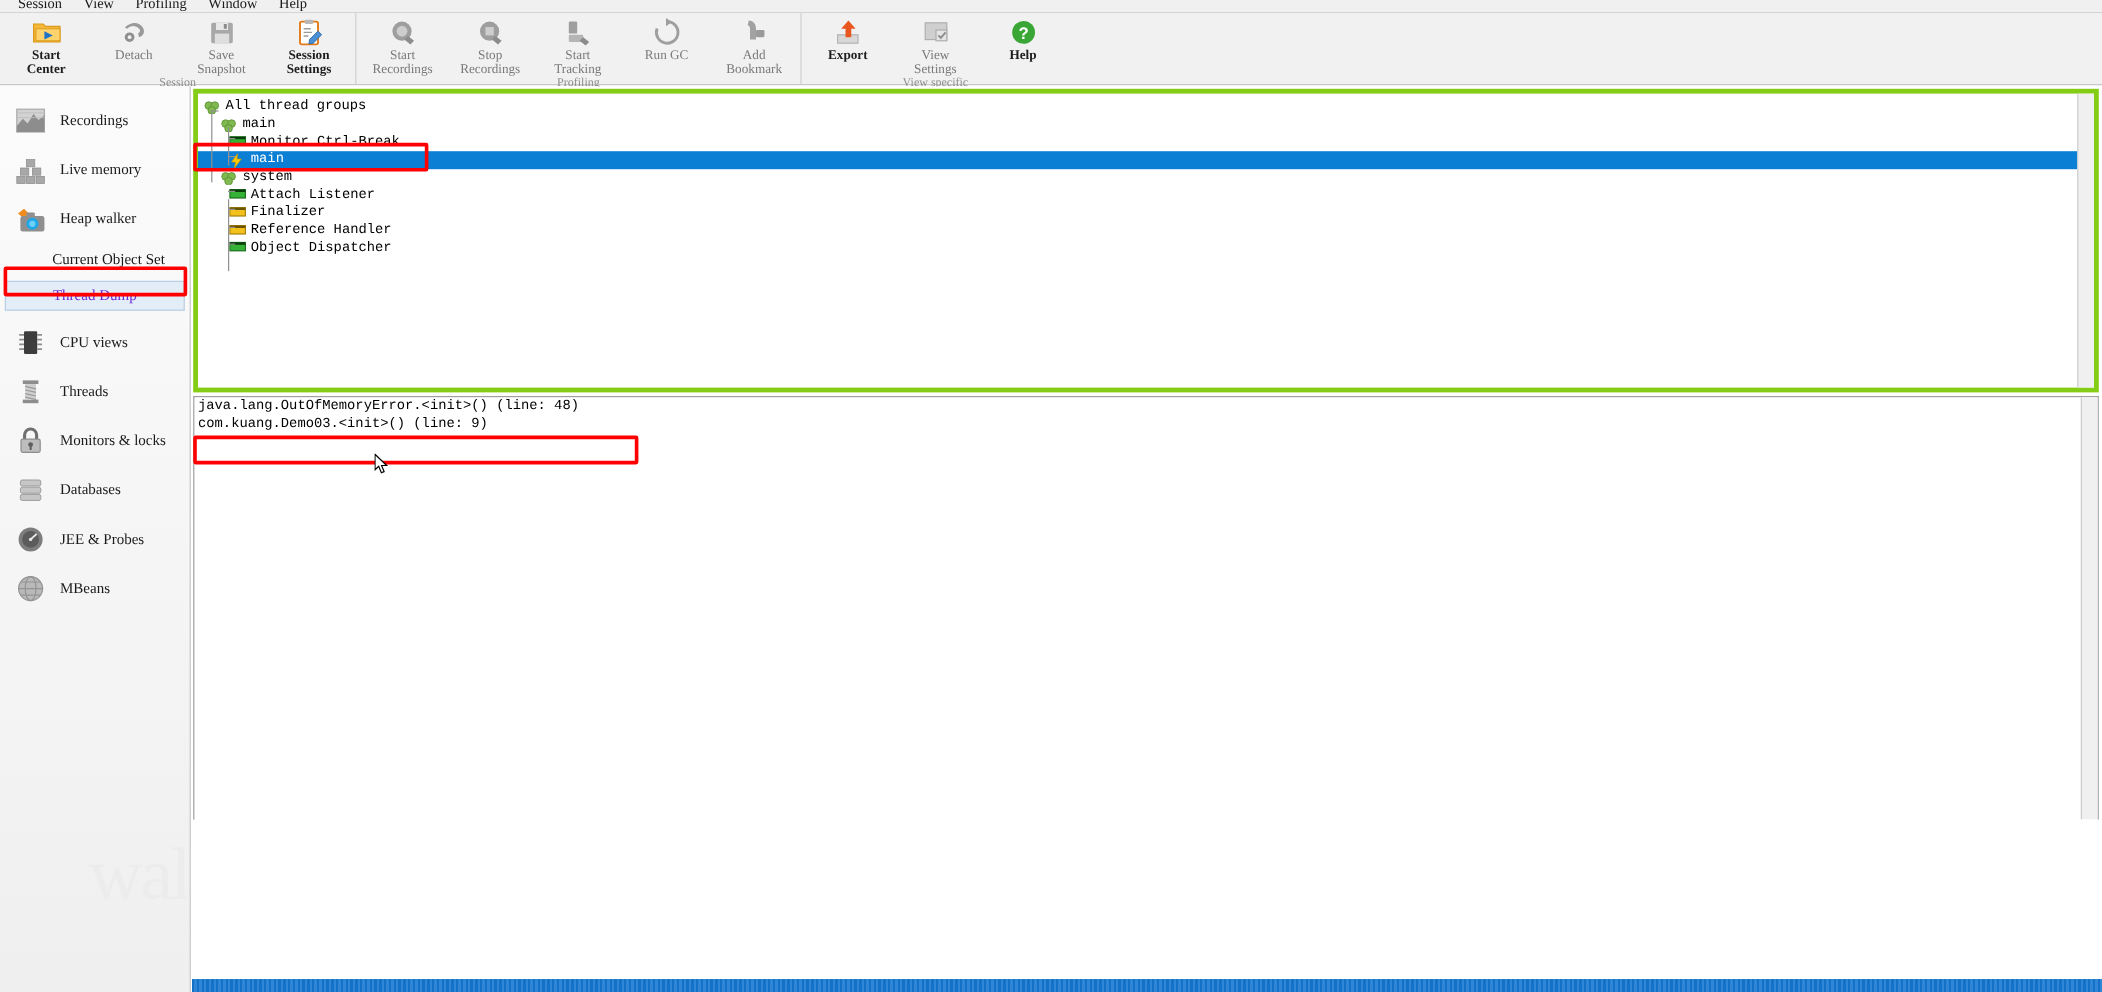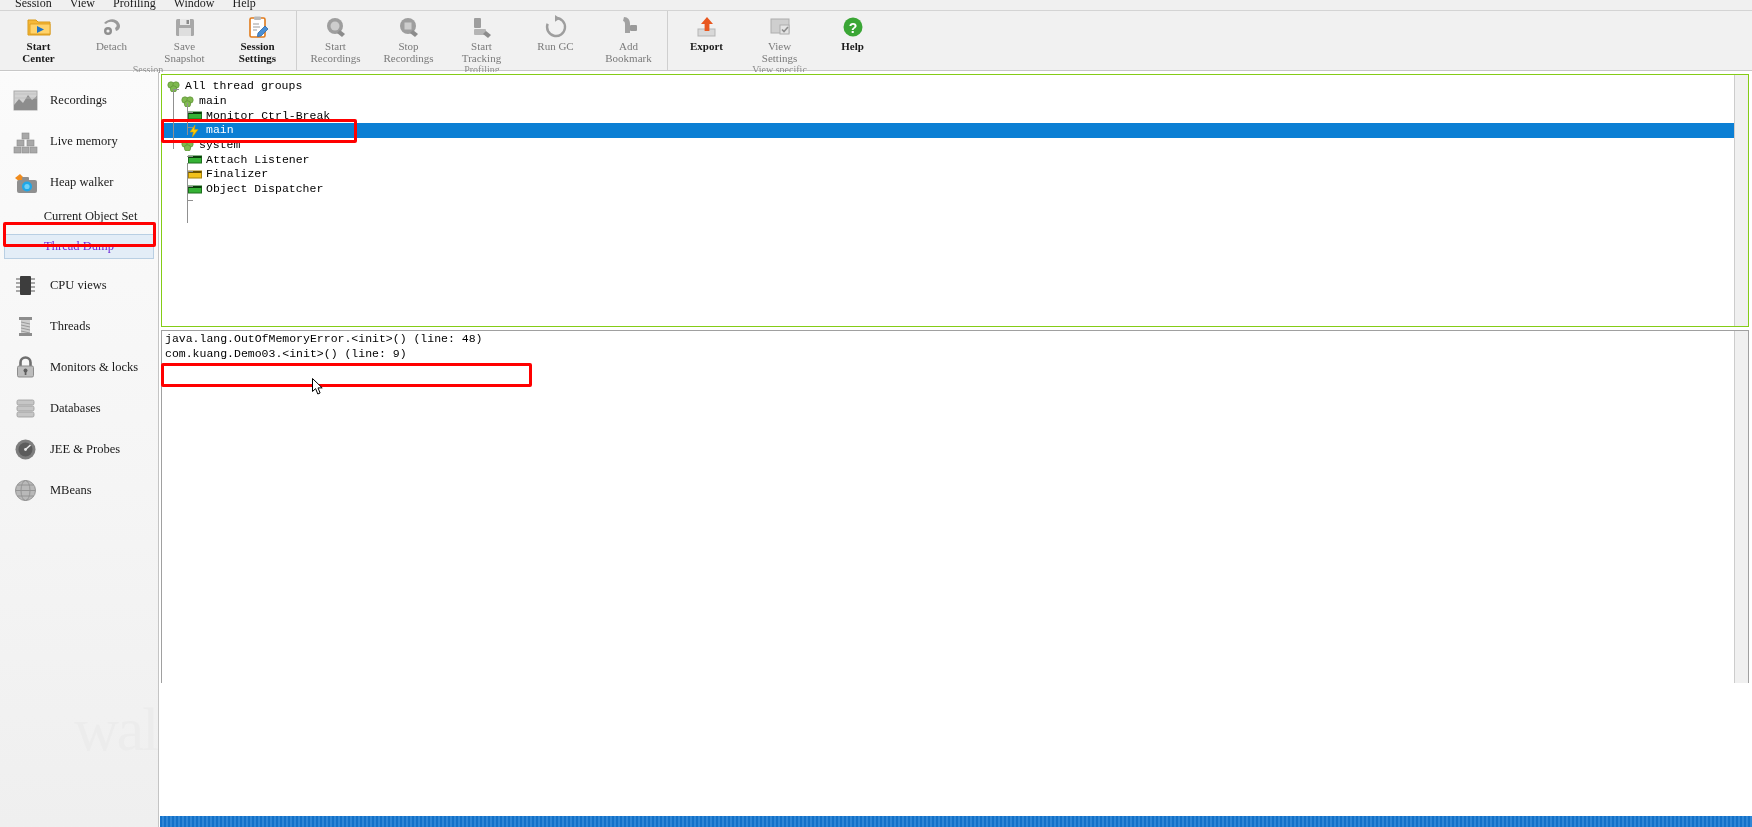--- a/index.html
+++ b/index.html
@@ -159,21 +159,21 @@
     width: 1592px; height: 755px;
     background: #ffffff;
   }
 
   
   #tree-panel {
     position: absolute;
     left: 1px; top: 2px;
     width: 1588px; height: 253px;
     background: #ffffff;
-    border: 1px solid #84cc16;
+    border: 4px solid #84cc16;
     overflow: hidden;
   }
   .tree-row {
     position: relative;
     height: 14.7px;
     display: flex;
     align-items: center;
     white-space: nowrap;
     font-family: "Liberation Mono", monospace;
     font-size: 11.5px;
@@ -603,20 +603,29 @@
         <div class="tree-row" style="padding-left:26px">
           <span class="tg-icon">
             <svg width="14" height="9" viewBox="0 0 14 9">
               <rect x="0.5" y="1" width="13" height="7" fill="#f2c11c" stroke="#a8820a" stroke-width="1"></rect>
               <rect x="0.5" y="1" width="13" height="2" fill="#6b5200"></rect>
             </svg>
           </span>
           <span class="tree-label">Finalizer</span>
         </div>
 
+        <div class="tree-row" style="padding-left:26px">
+          <span class="tg-icon">
+            <svg width="14" height="9" viewBox="0 0 14 9">
+              <rect x="0.5" y="1" width="13" height="7" fill="#f2c11c" stroke="#a8820a" stroke-width="1"></rect>
+              <rect x="0.5" y="1" width="13" height="2" fill="#6b5200"></rect>
+            </svg>
+          </span>
+          <span class="tree-label">Reference Handler</span>
+        </div>
 
         <div class="tree-row" style="padding-left:26px">
           <span class="tg-icon">
             <svg width="14" height="9" viewBox="0 0 14 9">
               <rect x="0.5" y="1" width="13" height="7" fill="#35b235" stroke="#1d6f1d" stroke-width="1"></rect>
               <rect x="0.5" y="1" width="13" height="2" fill="#0a3d0a"></rect>
             </svg>
           </span>
           <span class="tree-label">Object Dispatcher</span>
         </div>

